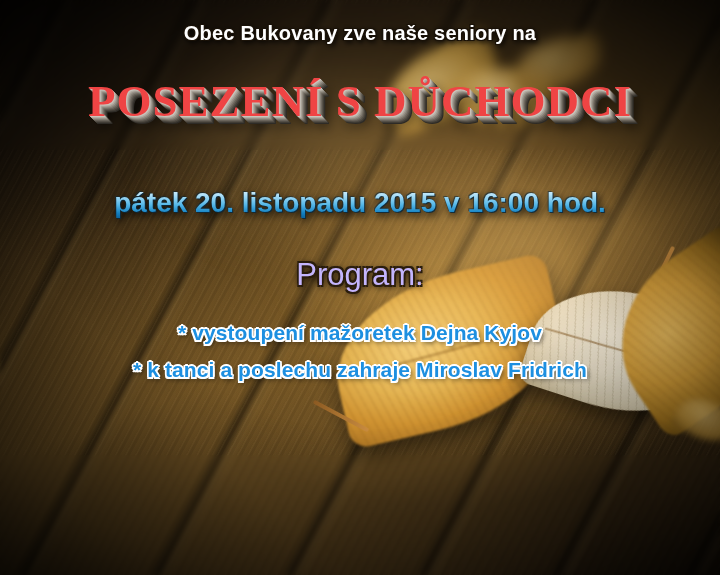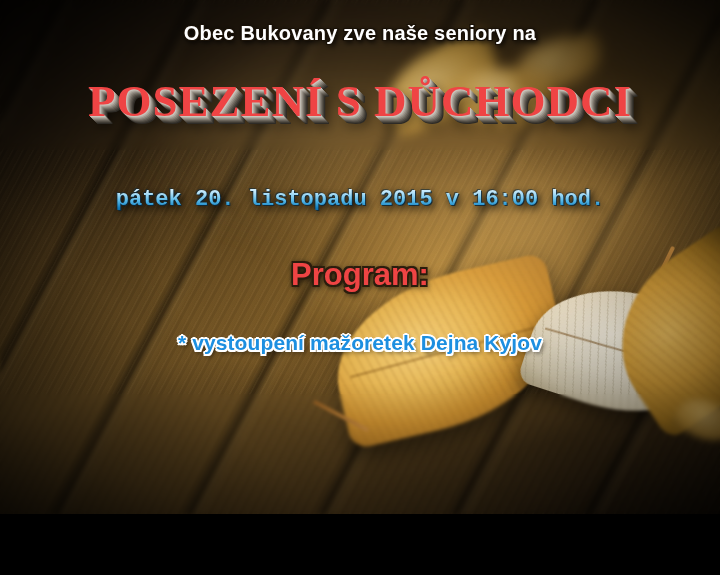--- a/index.html
+++ b/index.html
@@ -4,21 +4,21 @@
 <title>Poster</title>
 <style>
   html, body {
     margin: 0;
     padding: 0;
     background: #000;
   }
   #poster {
     position: relative;
     width: 720px;
-    height: 514px;
+    height: 575px;
     overflow: hidden;
     font-family: "Liberation Sans", sans-serif;
     background: #241a0e;
     user-select: none;
   }
 
   
   .bg-layer { position: absolute; inset: 0; }
 
   
@@ -221,51 +221,51 @@
       1px 1px 0 #c9c4bb, 2px 2px 0 #b3ada3,
       3px 3px 0 #9a948a, 4px 4px 0 #827c72,
       5px 5px 0 #6a645b, 6px 6px 0 #544f47,
       7px 7px 0 #403c35, 8px 8px 0 #2e2b26,
       9px 10px 12px rgba(0,0,0,0.75);
   }
 
   #date-line {
     position: absolute;
     top: 187px; left: 0; right: 0;
-    font-family: Liberation Mono, monospace;
-    font-size: 22px;
+    font-family: Liberation Sans, sans-serif;
+    font-size: 28px;
     font-weight: bold;
     letter-spacing: 0px;
     background: linear-gradient(180deg, #e8f6ff 0%, #b8e4fa 22%, #56b8e8 55%, #127fc0 82%, #0b5f96 100%);
     -webkit-background-clip: text;
     background-clip: text;
     color: transparent;
     -webkit-text-fill-color: transparent;
     filter: drop-shadow(1.4px 1.4px 0 rgba(10,40,60,0.85))
             drop-shadow(-1px -1px 0 rgba(10,40,60,0.55))
             drop-shadow(2px 3px 4px rgba(0,0,0,0.75));
   }
 
   #program-label {
     position: absolute;
     top: 257px; left: 0; right: 0;
     font-size: 31px;
-    font-weight: bold;
-    color: #ef4444;
+    font-weight: normal;
+    color: #c4b5fd;
     text-shadow:
       -1.6px -1.6px 0 #2a1d0d, 1.6px -1.6px 0 #2a1d0d,
       -1.6px  1.6px 0 #2a1d0d, 1.6px  1.6px 0 #2a1d0d,
        0 0 6px rgba(0,0,0,0.8), 2px 3px 6px rgba(0,0,0,0.8);
   }
 
   #program-list {
     position: absolute;
     top: 310px; left: 0; right: 0;
     list-style: none;
-    margin: 14px;
+    margin: 4px;
     padding: 0;
   }
   #program-list li {
     font-size: 21px;
     font-weight: bold;
     color: #1d8fe0;
     line-height: 37px;
     letter-spacing: 0.1px;
     text-shadow:
       -1.5px -1.5px 0 #ffffff,  0px -1.6px 0 #ffffff,  1.5px -1.5px 0 #ffffff,
@@ -314,16 +314,17 @@
     <div id="headline">Obec Bukovany zve naše seniory na</div>
 
     <div id="main-title">POSEZENÍ S DŮCHODCI</div>
 
     <div id="date-line">pátek 20. listopadu 2015 v 16:00 hod.</div>
 
     <div id="program-label">Program:</div>
 
     <ul id="program-list">
       <li>* vystoupení mažoretek Dejna Kyjov</li>
+      <li>* k tanci a poslechu zahraje Miroslav Fridrich</li>
     </ul>
 
   </div>
 </div>
 
 </body></html>

